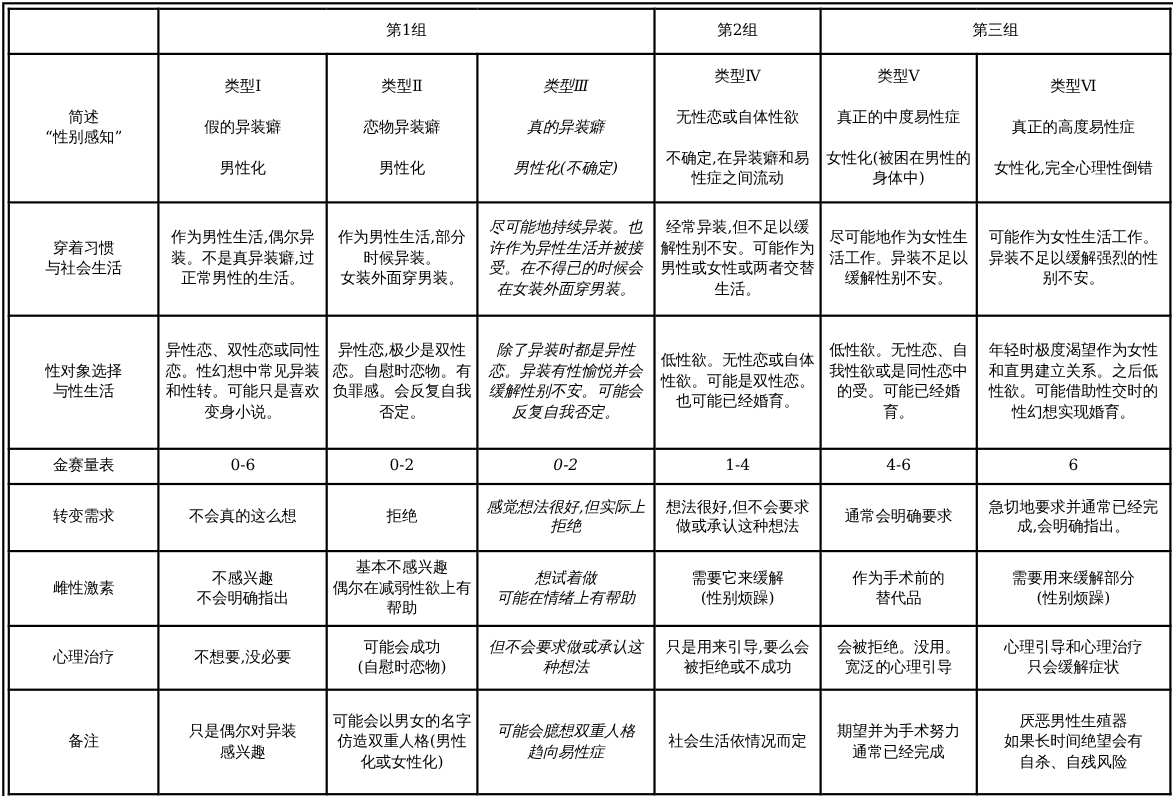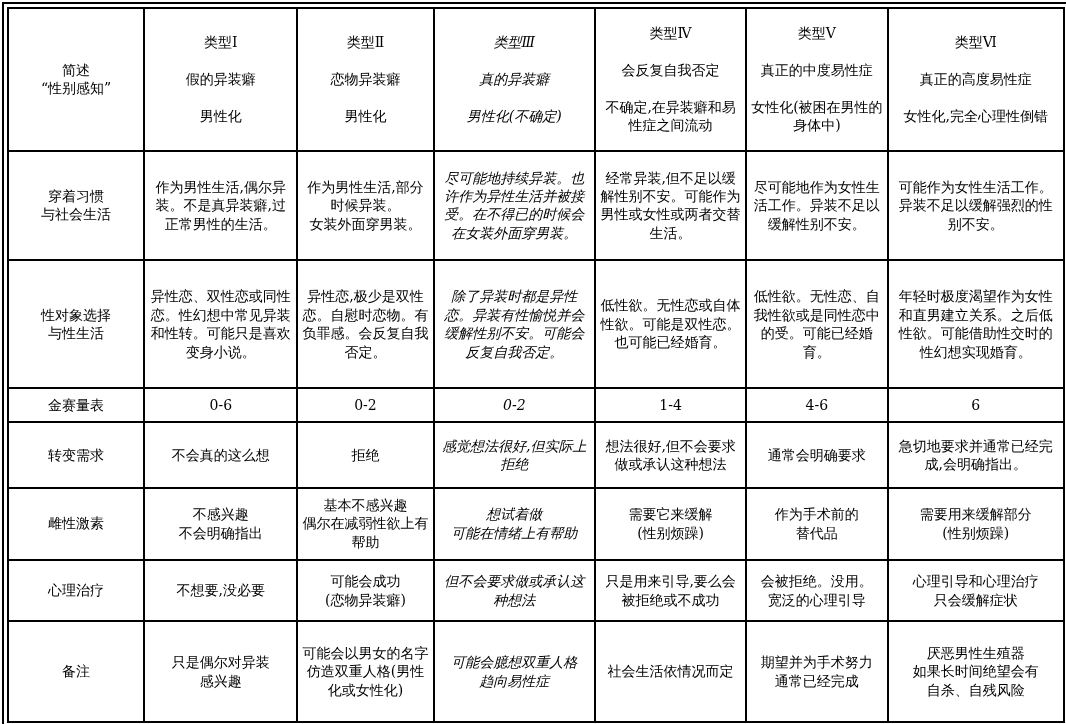--- a/index.html
+++ b/index.html
@@ -73,20 +73,26 @@
       <col style="width:14.5%">
       <col style="width:12.9%">
       <col style="width:15.3%">
       <col style="width:14.3%">
       <col style="width:13.4%">
       <col style="width:16.7%">
     </colgroup>
 
     <tbody>
 
+    <tr class="r-groups">
+      <td></td>
+      <td colspan="3">第1组</td>
+      <td class="v-thick">第2组</td>
+      <td colspan="2">第三组</td>
+    </tr>
 
     <tr class="r-brief">
       <td class="row-header">简述
 “性别感知”</td>
       <td>类型Ⅰ
 
 假的异装癖
 
 男性化</td>
       <td>类型Ⅱ
@@ -94,21 +100,21 @@
 恋物异装癖
 
 男性化</td>
       <td class="v-dbl">类型Ⅲ
 
 真的异装癖
 
 男性化(不确定)</td>
       <td class="v-thick">类型Ⅳ
 
-会反复自我否定
+无性恋或自体性欲
 
 不确定,在异装癖和易性症之间流动</td>
       <td>类型Ⅴ
 
 真正的中度易性症
 
 女性化(被困在男性的身体中)</td>
       <td class="v-thick">类型Ⅵ
 
 真正的高度易性症
@@ -172,21 +178,21 @@
       <td>作为手术前的
 替代品</td>
       <td class="v-thick">需要用来缓解部分
 (性别烦躁)</td>
     </tr>
 
     <tr class="r-psycho">
       <td class="row-header">心理治疗</td>
       <td>不想要,没必要</td>
       <td>可能会成功
-(恋物异装癖)</td>
+(自慰时恋物)</td>
       <td class="v-dbl">但不会要求做或承认这种想法</td>
       <td class="v-thick">只是用来引导,要么会被拒绝或不成功</td>
       <td>会被拒绝。没用。
 宽泛的心理引导</td>
       <td class="v-thick">心理引导和心理治疗
 只会缓解症状</td>
     </tr>
 
     <tr class="r-notes">
       <td class="row-header">备注</td>

